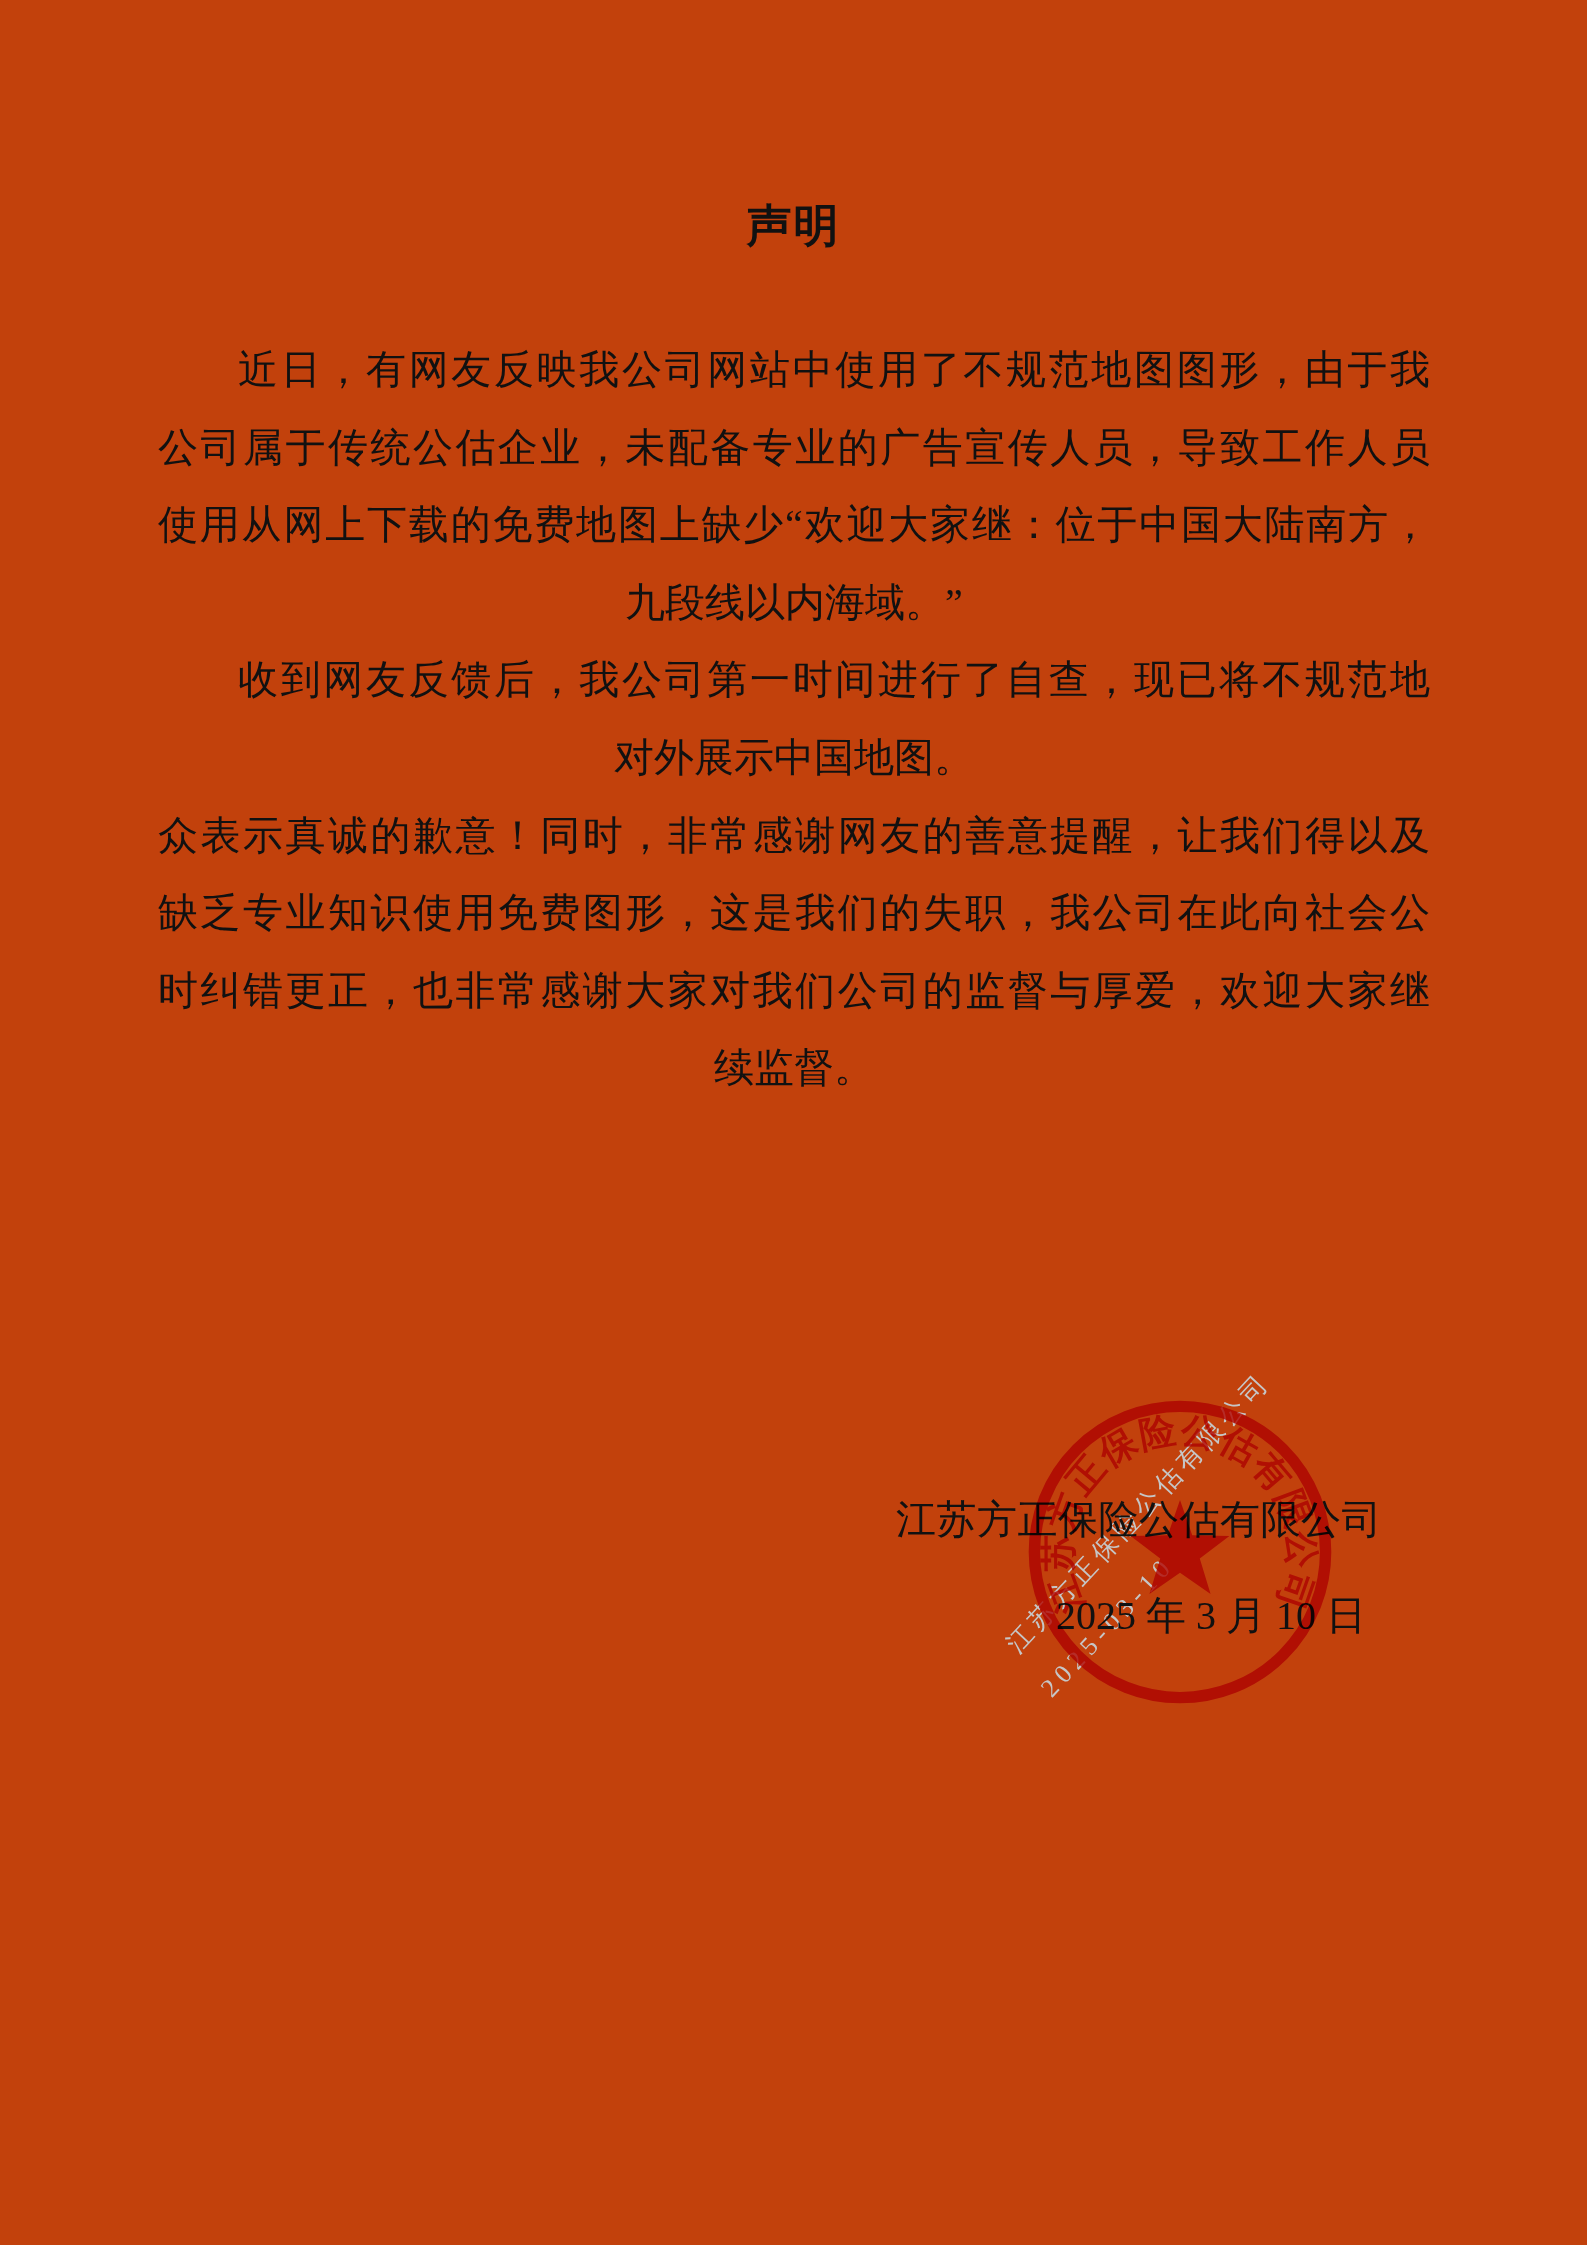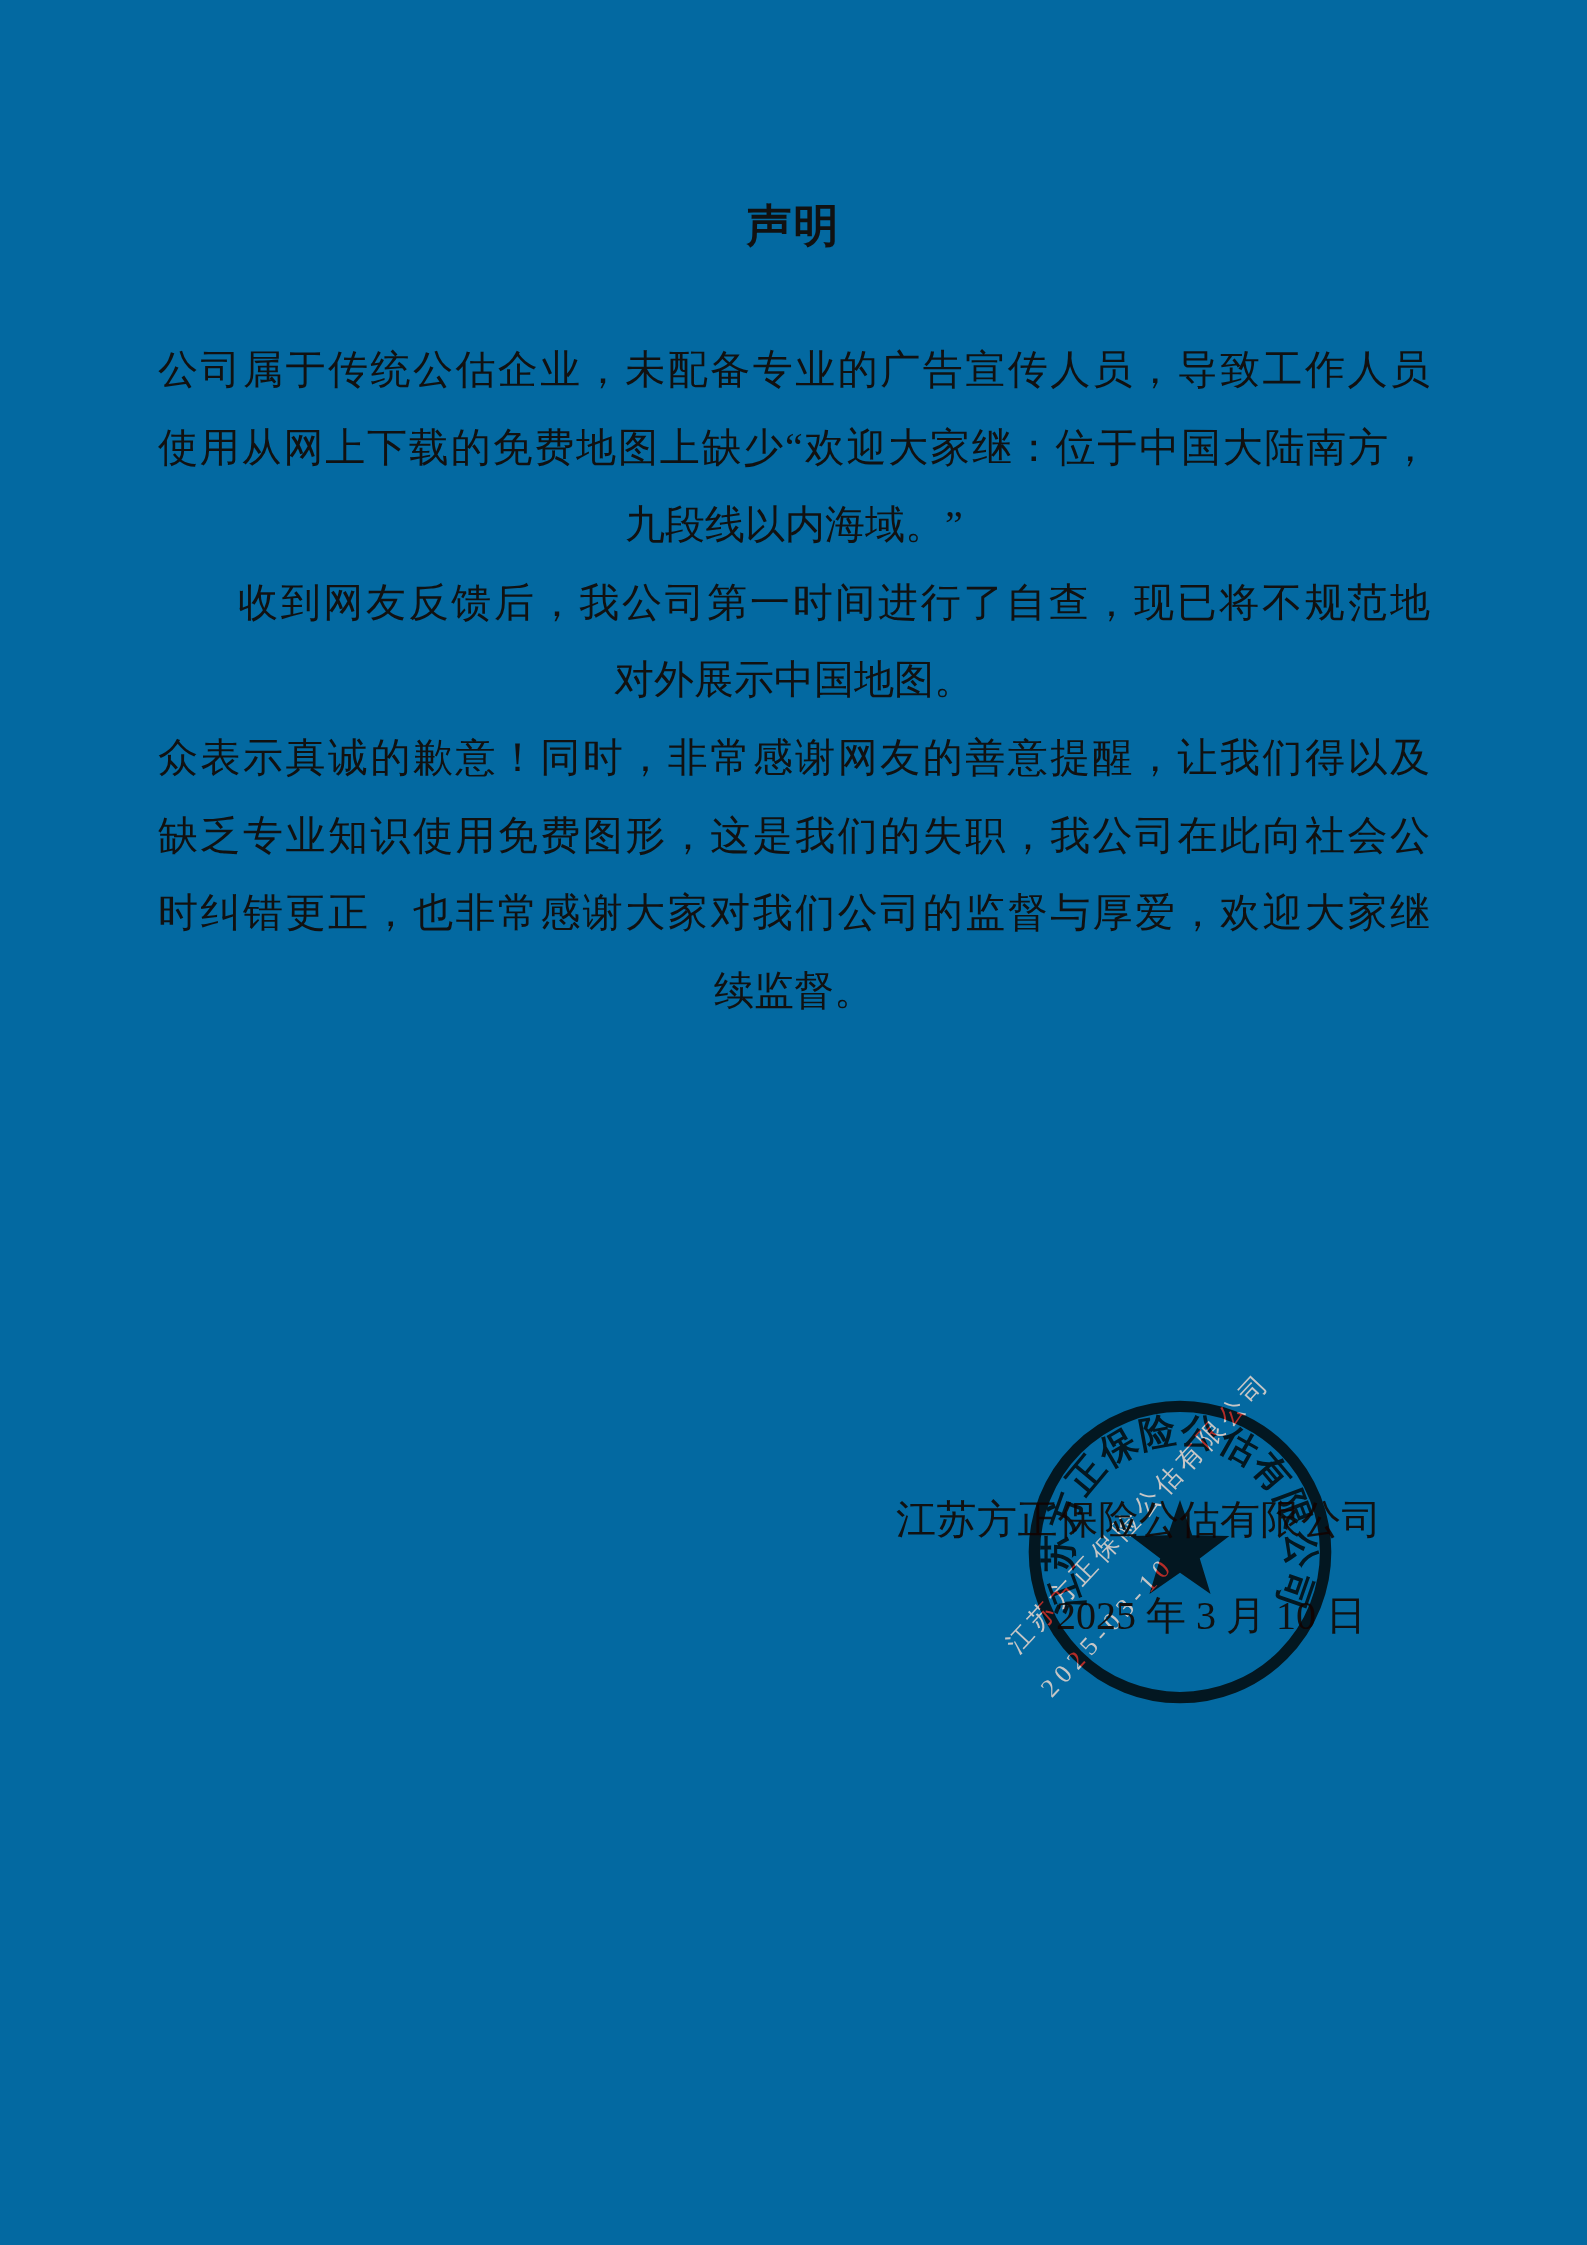--- a/index.html
+++ b/index.html
@@ -1,20 +1,20 @@
 <!DOCTYPE html>
 <html><head>
 <meta charset="utf-8">
 <style>
   html, body { margin: 0; padding: 0; background: #ffffff; }
   .page {
     position: relative;
     width: 1587px;
     height: 2245px;
-    background: #0369a1;
+    background: #c2410c;
     overflow: hidden;
     font-family: "Liberation Serif", "DejaVu Serif", serif;
     color: #111111;
   }
   .title {
     position: absolute;
     top: 202px;
     left: 0;
     width: 100%;
     text-align: center;
@@ -80,20 +80,21 @@
   }
 </style>
 </head>
 <body>
 
 <div class="page">
 
   <div class="title">声明</div>
 
   <div class="body-text">
+      <div class="line indent just">近日，有网友反映我公司网站中使用了不规范地图图形，由于我</div>
       <div class="line just">公司属于传统公估企业，未配备专业的广告宣传人员，导致工作人员</div>
       <div class="line just">使用从网上下载的免费地图上缺少“欢迎大家继：位于中国大陆南方，</div>
       <div class="line">九段线以内海域。”</div>
       <div class="line indent just">收到网友反馈后，我公司第一时间进行了自查，现已将不规范地</div>
       <div class="line">对外展示中国地图。</div>
       <div class="line just">众表示真诚的歉意！同时，非常感谢网友的善意提醒，让我们得以及</div>
       <div class="line just">缺乏专业知识使用免费图形，这是我们的失职，我公司在此向社会公</div>
       <div class="line just">时纠错更正，也非常感谢大家对我们公司的监督与厚爱，欢迎大家继</div>
       <div class="line">续监督。</div>
     </div>

